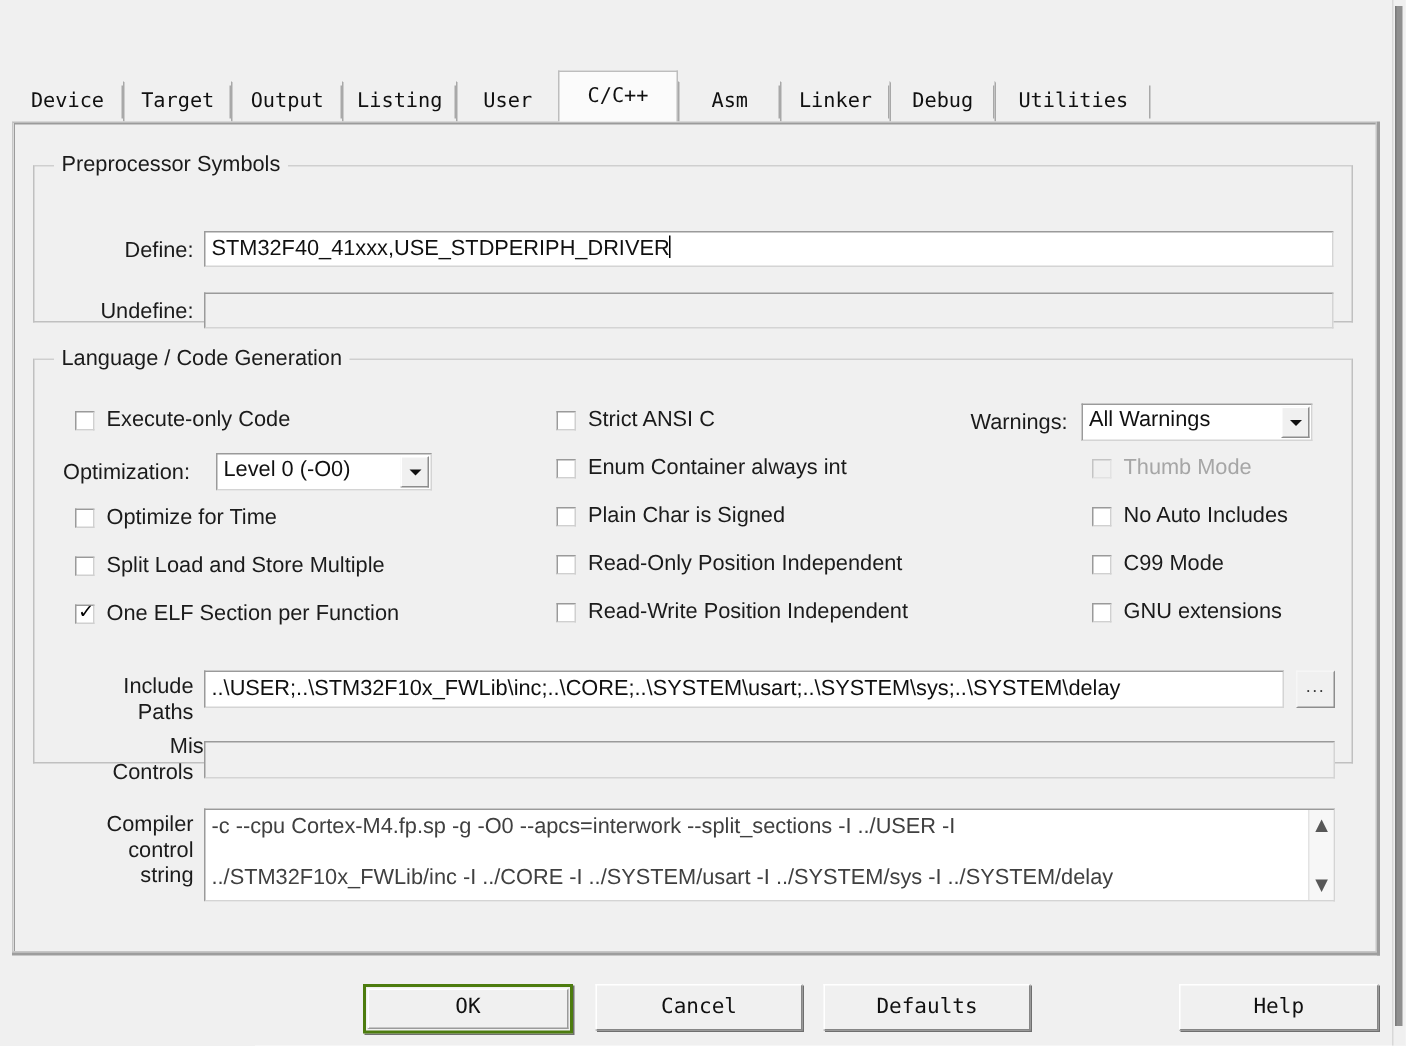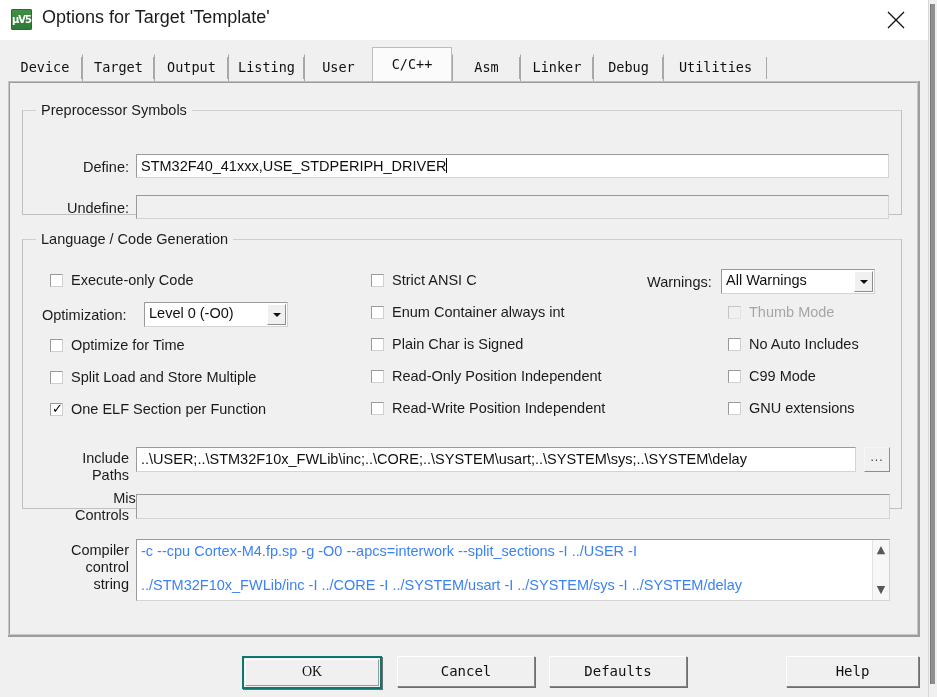--- a/index.html
+++ b/index.html
@@ -300,21 +300,21 @@
     border: 1px solid #9a9a9a;
     border-right-color: #d4d4d4;
     border-bottom-color: #d4d4d4;
     box-sizing: border-box;
     overflow: hidden;
   }
   .multi .line {
     position: absolute;
     left: 4px;
     font-size: 14.5px;
-    color: #3b82f6;
+    color: #404040;
     white-space: nowrap;
   }
   .vscroll {
     position: absolute;
     right: 0; top: 0; bottom: 0;
     width: 17px;
     background: #f7f7f7;
     border-left: 1px solid #e3e3e3;
     box-sizing: border-box;
     cursor: default;
@@ -342,53 +342,41 @@
     box-sizing: border-box;
     font-family: "DejaVu Sans Mono", monospace;
     font-size: 14px;
     color: #101010;
     text-align: center;
     line-height: 29px;
     cursor: default;
     box-shadow: 1px 1px 0 #6f6f6f;
   }
   .btn.default {
-    border: 2px solid #0f766e;
+    border: 2px solid #4d7c0f;
     line-height: 27px;
-    font-family: Liberation Serif, serif;
   }
   .btn.default .inner {
     position: absolute;
     left: 1px; top: 1px; right: 1px; bottom: 1px;
     border: 1px solid #ffffff;
     border-right-color: #9a9a9a;
     border-bottom-color: #9a9a9a;
     box-sizing: border-box;
   }
   .btn .caption {
     position: relative;
     z-index: 2;
   }
 </style>
 </head>
 <body>
 
 <div id="app">
 
-  <div class="titlebar">
-    <div class="title-icon">
-      <div class="glyph">µV5</div>
-    </div>
-    <div class="title-text">Options for Target 'Template'</div>
-    <div class="close-btn">
-      <svg width="18" height="18" viewBox="0 0 18 18">
-        <path d="M1 1 L17 17 M17 1 L1 17" stroke="#101010" stroke-width="1.3" fill="none"></path>
-      </svg>
-    </div>
-  </div>
 
   <div class="edge-strip">
     <div class="inner"></div>
   </div>
 
   <div class="tabstrip">
     <div class="tab first" style="left:8px;  width:74px;"><span>Device</span><span class="sep"></span></div>
     <div class="tab" style="left:82px; width:72px;"><span>Target</span><span class="sep"></span></div>
     <div class="tab" style="left:154px;width:74px;"><span>Output</span><span class="sep"></span></div>
     <div class="tab" style="left:228px;width:76px;"><span>Listing</span><span class="sep"></span></div>

